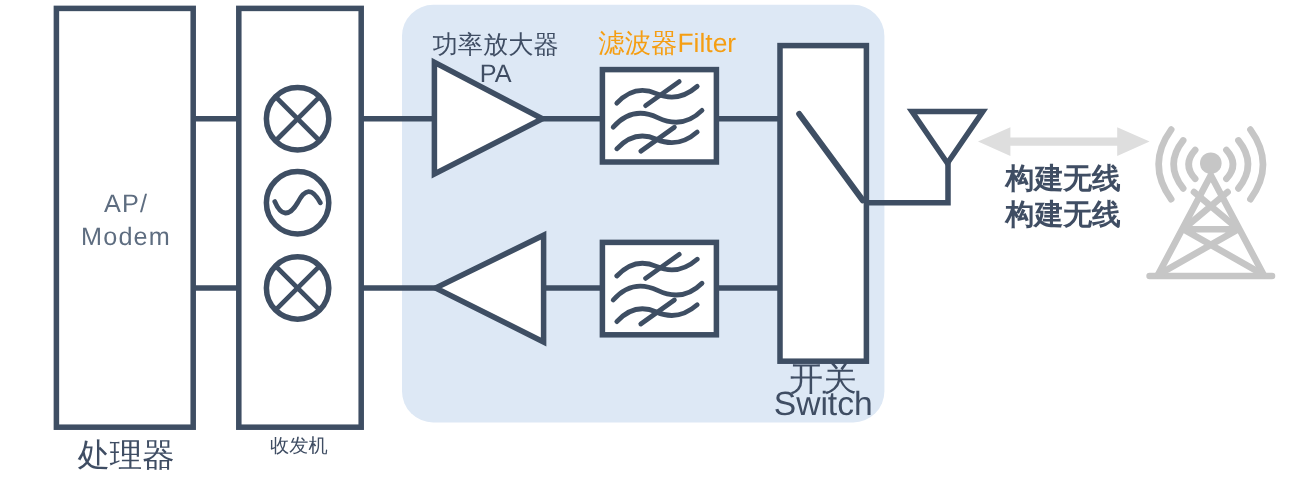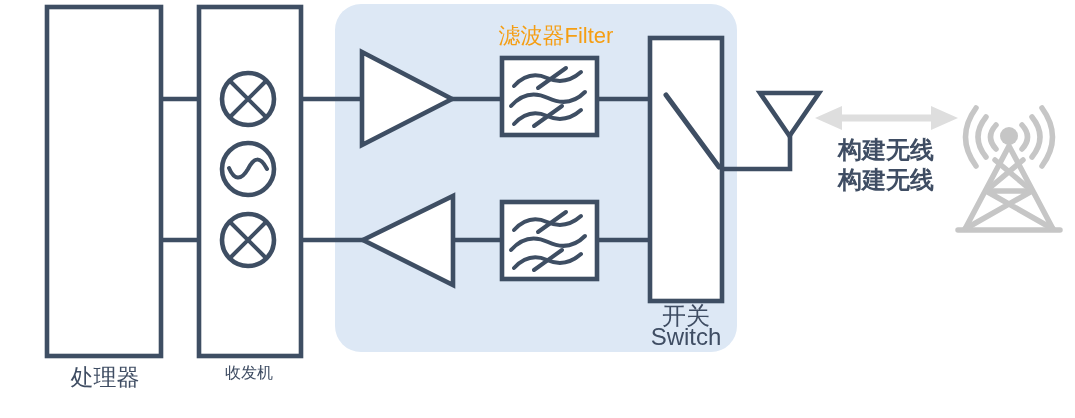--- a/index.html
+++ b/index.html
@@ -15,26 +15,26 @@
   .wire{stroke:var(--stroke);stroke-width:4.6;fill:none;}
   .node{fill:#ffffff;stroke:var(--stroke);stroke-width:4.6;}
   .sym{stroke:var(--stroke);stroke-width:4;fill:none;stroke-linecap:round;}
   .panel{fill:var(--panel);stroke:none;}
   .arrow{fill:var(--arrow);}
   .tower{stroke:var(--tower);stroke-width:5.5;fill:none;stroke-linecap:round;stroke-linejoin:round;}
   .towerfill{fill:var(--tower);}
   
   .lbl{position:absolute;text-align:center;color:var(--text-dark);line-height:1.15;}
   .lbl-apmodem{left:49px;top:157px;width:112px;font-size:21px;line-height:27px;color:var(--text-muted);letter-spacing:1px;}
-  .lbl-processor{left:41px;top:364px;width:128px;font-size:23px;}
+  .lbl-processor{left:41px;top:364px;width:128px;font-size:27px;}
   .lbl-transceiver{left:193px;top:364px;width:112px;font-size:16px;}
   .lbl-pa{left:345px;top:26px;width:136px;font-size:21px;line-height:24px;}
   .lbl-filter{left:486px;top:23px;width:140px;font-size:22px;font-weight:normal;color:var(--orange);}
   .lbl-lna{left:343px;top:294px;width:140px;font-size:21px;line-height:22px;}
-  .lbl-switch{left:638px;top:305px;width:96px;font-size:24px;line-height:21px;}
+  .lbl-switch{left:638px;top:305px;width:96px;font-size:28px;line-height:21px;}
   .lbl-rf{left:429px;top:366px;width:220px;font-size:28px;font-weight:bold;color:var(--blue);letter-spacing:1px;}
   .lbl-wireless{left:824px;top:135px;width:124px;font-size:24px;font-weight:700;line-height:30px;}
 </style>
 </head>
 <body>
 
 <div class="stage">
 
   <svg width="1075" height="418" viewBox="0 0 1075 418">
 
@@ -102,25 +102,33 @@
       <path class="tower" d="M995,160 L1032,191 M1023,160 L986,191"></path>
       <path class="tower" d="M996,125 Q985,137 996,149"></path>
       <path class="tower" d="M986,117 Q970,137 986,157"></path>
       <path class="tower" d="M976,108 Q955,137 976,166"></path>
       <path class="tower" d="M1022,125 Q1033,137 1022,149"></path>
       <path class="tower" d="M1032,117 Q1048,137 1032,157"></path>
       <path class="tower" d="M1042,108 Q1063,137 1042,166"></path>
     </g>
   </svg>
 
+  <div class="lbl lbl-apmodem">
+    <div>AP/</div>
+    <div>Modem</div>
+  </div>
 
   <div class="lbl lbl-processor">处理器</div>
 
   <div class="lbl lbl-transceiver">收发机</div>
 
+  <div class="lbl lbl-pa">
+    <div>功率放大器</div>
+    <div>PA</div>
+  </div>
 
   <div class="lbl lbl-filter">滤波器Filter</div>
 
   <div class="lbl lbl-lna">
   </div>
 
   <div class="lbl lbl-switch">
     <div>开关</div>
     <div>Switch</div>
   </div>

